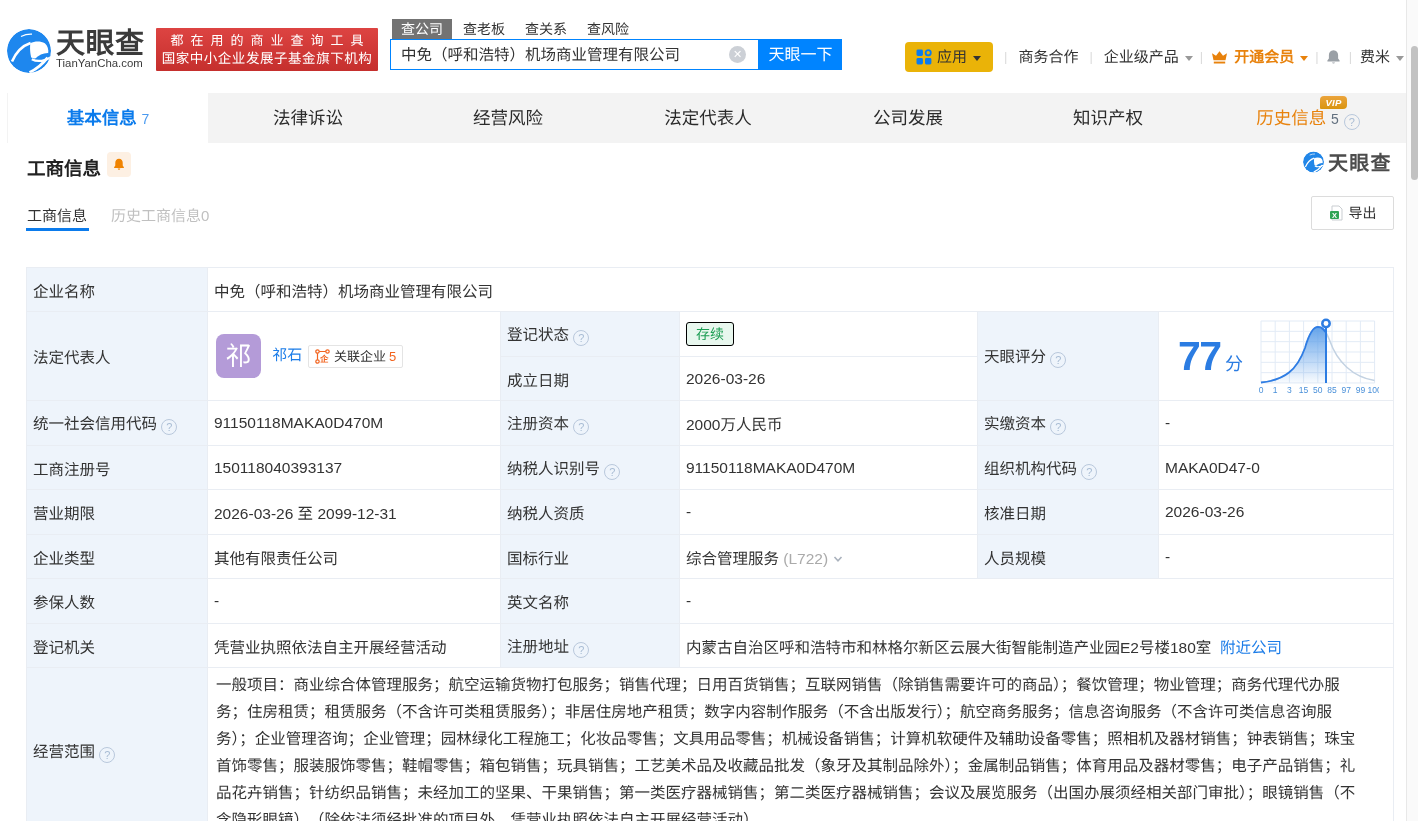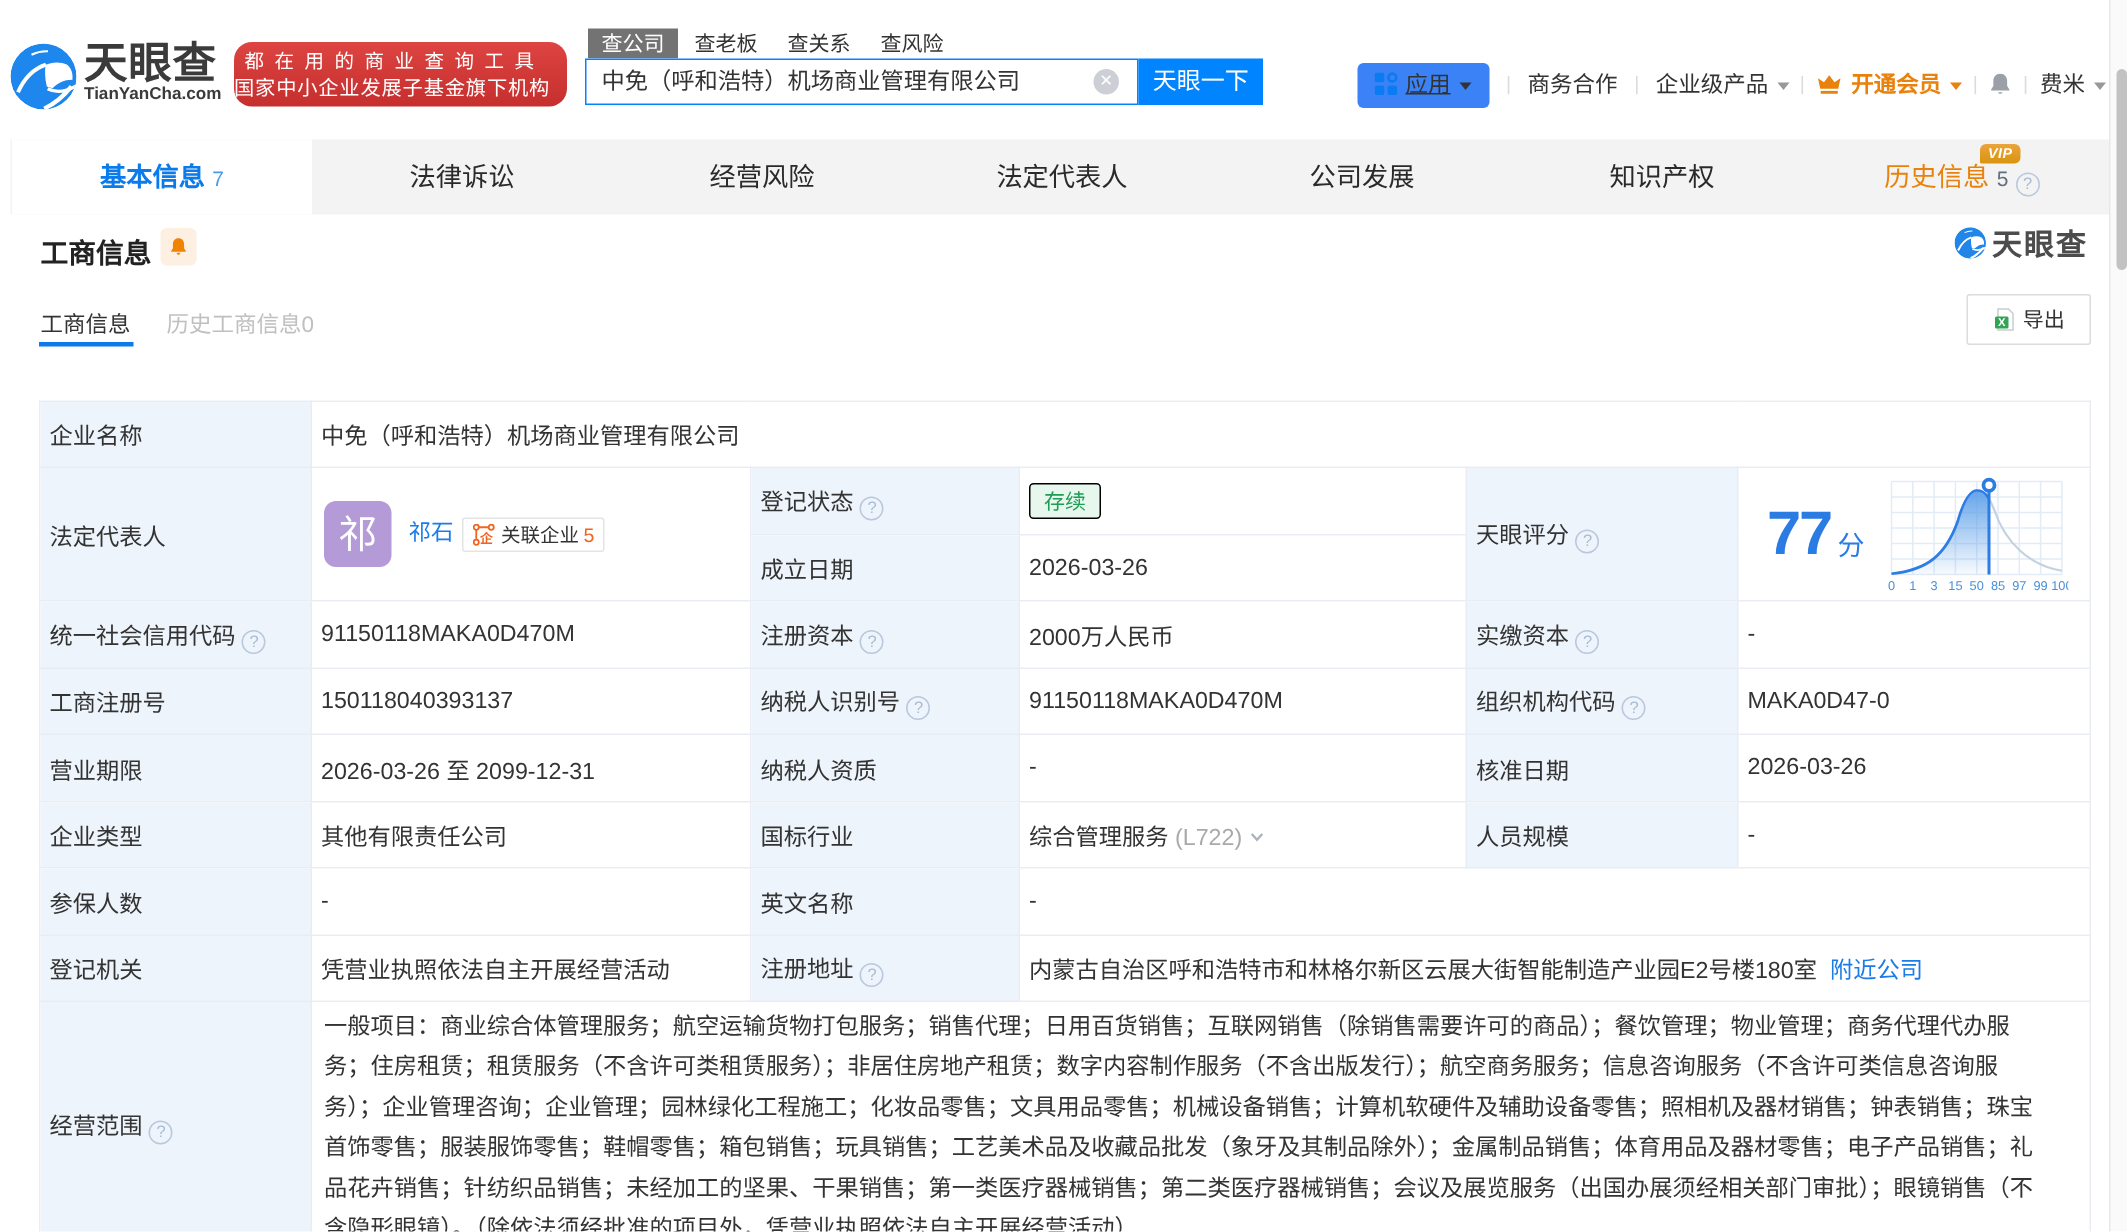--- a/index.html
+++ b/index.html
@@ -6,37 +6,37 @@
 * { margin:0; padding:0; box-sizing:border-box; }
 html,body { width:1418px; height:821px; overflow:hidden; background:#fff;
   font-family:"Liberation Sans", sans-serif; color:#333; }
 #page { position:relative; width:1418px; height:821px; }
 .abs { position:absolute; }
 
 
 #logo-circ { left:7px; top:29px; width:44px; height:44px; }
 #logo-txt { left:56px; top:30px; width:120px; white-space:nowrap; }
 #logo-txt .cn { font-size:29px; font-weight:bold; color:#3b3b3b; letter-spacing:0.5px; line-height:27px;}
-#logo-txt .en { font-size:11.4px; font-weight:bold; color:#3b3b3b; letter-spacing:0px; margin-top:0px;}
+#logo-txt .en { font-size:11.4px; font-weight:normal; color:#3b3b3b; letter-spacing:0px; margin-top:0px;}
 #redbox { left:156px; top:28px; width:222px; height:43px; background:linear-gradient(180deg,#dd4442,#c52f2d);
-  border-radius:12px; color:#fff; padding-top:4px; }
+  border-radius:1px; color:#fff; text-align:center; padding-top:4px; }
 #redbox .l1 { font-size:13px; letter-spacing:7px; line-height:18px; white-space:nowrap; margin-left:7px;}
 #redbox .l2 { font-size:13.5px; letter-spacing:0.55px; line-height:17px; white-space:nowrap;}
 #stabs { left:392px; top:19px; height:20px; font-size:14px; }
 #stabs span { display:inline-block; vertical-align:top; line-height:20px; margin-right:20px; color:#333; }
 #stabs .on { background:#737373; color:#fff; width:60px; text-align:center; margin-right:11px;}
 #sinput { left:390px; top:39px; width:369px; height:31px; border:1px solid #0084ff; background:#fff;
   font-size:15.5px; color:#333; line-height:29px; padding-left:10px; }
 #sclear { left:729px; top:46px; width:17px; height:17px; border-radius:50%; background:#ccd0d6; color:#fff;
   font-size:11px; text-align:center; line-height:17px; }
 #sbtn { left:759px; top:39px; width:83px; height:31px; background:#0084ff; color:#fff; font-size:16px;
   text-align:center; line-height:31px; }
 #hmenu { left:905px; top:42px; height:30px; font-size:15px; color:#333; white-space:nowrap; }
 #hmenu .sep { color:#dcdcdc; margin:0 11px; font-size:13px; vertical-align:1px; }
-#appbox { display:inline-block; background:#3b82f6; border-radius:4px; height:30px; line-height:30px; padding:0 12px 0 11px;text-decoration:underline; }
+#appbox { display:inline-block; background:#eab308; border-radius:4px; height:30px; line-height:30px; padding:0 12px 0 11px; }
 #appbox .t { font-size:15px; }
 .caret-d { display:inline-block; width:0; height:0; border-left:4.5px solid transparent; border-right:4.5px solid transparent;
   border-top:5.5px solid #333; vertical-align:middle; margin-left:6px; }
 .caret-g { border-top-color:#999; }
 .caret-o { border-top-color:#e8820c; }
 #vipTxt { color:#e8820c; font-weight:bold; }
 
 #navbar { left:7px; top:93px; width:1403px; height:50px; background:#f3f3f3; }
 #navbar .tab { position:absolute; top:0; width:200px; height:50px; text-align:center; line-height:50px;
   font-size:17.5px; color:#2a2a2a; }

